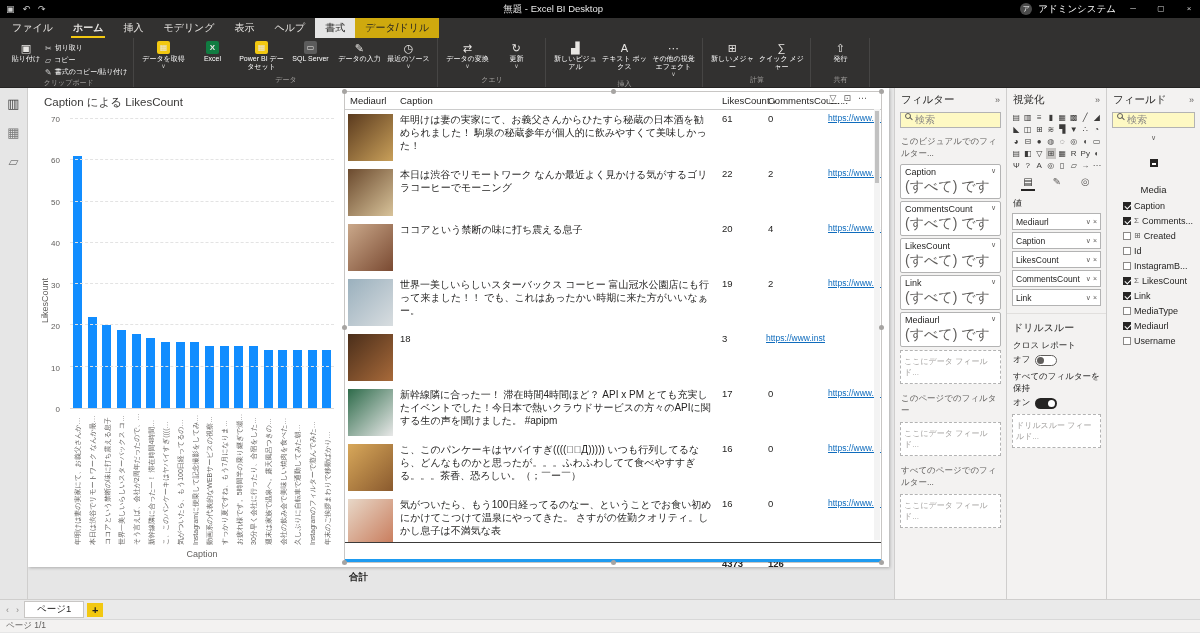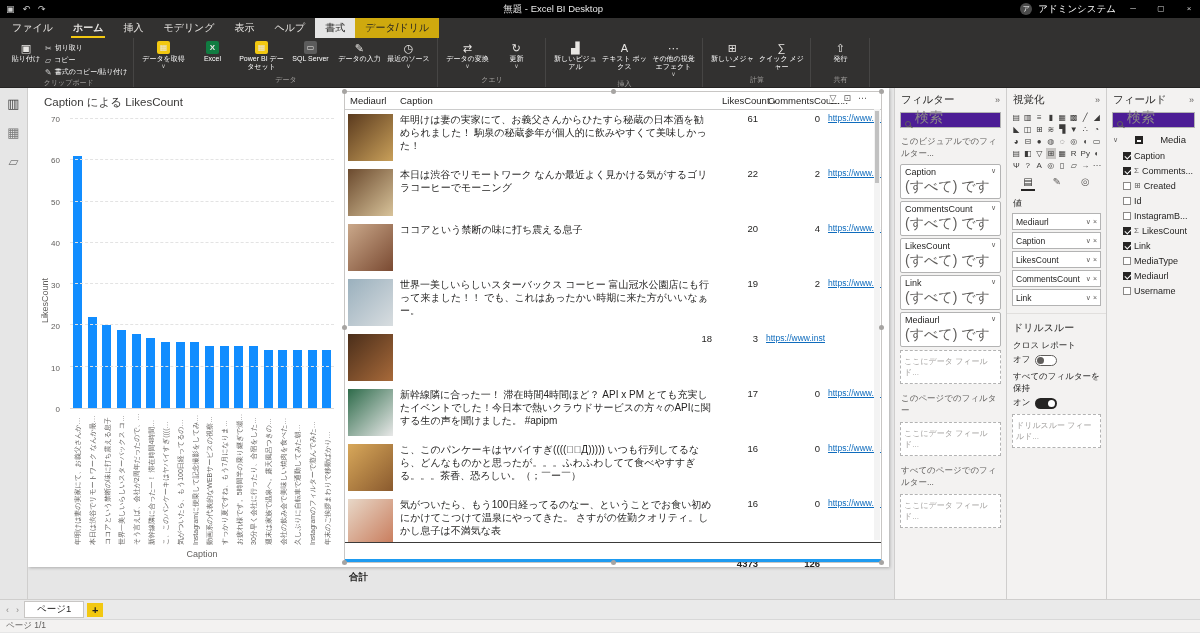--- a/index.html
+++ b/index.html
@@ -70,40 +70,40 @@
   .tgrid{display:grid;grid-template-columns:50px 1fr 46px 62px 56px;}
   .th{padding:3px 5px;font-size:9.5px;color:#252423;}
   .th.r{text-align:right;}
   .thead{border-bottom:1px solid #cccccc;}
   .sortic{font-size:6px;color:#605e5c;margin-left:2px;}
   .tbody{flex:1;overflow:hidden;}
   .trow{display:grid;grid-template-columns:50px 1fr 46px 62px 56px;height:55px;overflow:hidden;}
   .thumbwrap{padding:4px 0 0 3px;}
   .thumb{width:45px;height:47px;}
   .cap{font-size:10px;line-height:1.3;padding:3px 5px;overflow:hidden;color:#252423;}
-  .num{font-size:9.5px;padding:3px 5px;text-align:right;}
+  .num{font-size:9.5px;padding:3px 5px;text-align:left;}
   .linkcell{font-size:8.5px;padding:3px 3px;color:#0f6cbd;text-decoration:underline;overflow:hidden;white-space:nowrap;}
   .total-row{display:grid;grid-template-columns:50px 1fr 46px 62px 56px;border-top:1px solid #3b3a39;font-weight:bold;height:17px;align-items:center;font-size:9.5px;background:#fff;}
   .total-label{padding:0 4px;margin-top:28px;}
   .hscroll{height:3px;background:#1e9bf0;}
   .vscroll{position:absolute;top:17px;right:1px;bottom:22px;width:6px;background:#f3f3f3;z-index:2;}
   .vthumb{width:4px;height:72px;background:#c1c1c1;margin:2px auto 0;}
   .handle{position:absolute;width:5px;height:5px;border-radius:50%;background:#a6a4a2;z-index:4;}
   .h-nw{left:-3px;top:-3px}.h-n{left:50%;top:-3px;margin-left:-2px}.h-ne{right:-3px;top:-3px}
   .h-e{right:-3px;top:50%;margin-top:-2px}.h-se{right:-3px;bottom:-3px}.h-s{left:50%;bottom:-3px;margin-left:-2px}
   .h-sw{left:-3px;bottom:-3px}.h-w{left:-3px;top:50%;margin-top:-2px}
 
   
   .pane{background:#f3f2f1;border-left:1px solid #cfcecd;display:flex;flex-direction:column;font-size:9px;overflow:hidden;}
   .pane.filters{width:112px;}
   .pane.viz{width:100px;}
   .pane.fields{width:94px;}
   .pane-header{display:flex;justify-content:space-between;align-items:center;padding:5px 6px 3px;font-size:10.5px;color:#252423;}
   .collapse{color:#605e5c;font-size:9px;}
-  .searchbox{margin:2px 5px;background:#4c1d95;border:1px solid #b3b3b3;height:16px;display:flex;align-items:flex-end;padding:0 4px;gap:4px;color:#8a8886;font-size:14px;flex:none;}
+  .searchbox{margin:2px 5px;background:#fef9c3;border:1px solid #b3b3b3;height:16px;display:flex;align-items:flex-start;padding:0 4px;gap:4px;color:#8a8886;font-size:10px;flex:none;}
   .search-ic{width:6px;height:6px;border:1px solid #605e5c;border-radius:50%;position:relative;flex:none;}
   .search-ic::after{content:'';position:absolute;width:4px;height:1px;background:#605e5c;transform:rotate(45deg);right:-3px;bottom:-1px;}
   .fsection-title{padding:6px 6px 2px;color:#605e5c;font-size:8.5px;}
   .fcard{background:#fff;border:1px solid #b3b3b3;border-radius:2px;margin:2px 5px;padding:2px 4px;flex:none;}
   .fcard .fname{display:flex;justify-content:space-between;font-size:9px;color:#252423;}
   .fcard .fval{color:#605e5c;font-size:14px;margin-top:1px;}
   .fcard .chev2{color:#605e5c;font-size:7px;}
   .droparea{background:#fff;border:1px dashed #b3b3b3;margin:3px 5px;padding:5px 3px;color:#a19f9d;font-size:8px;flex:none;}
 
   .viz-grid{display:grid;grid-template-columns:repeat(8,1fr);gap:1px;padding:2px 4px;}
@@ -118,21 +118,21 @@
   .well .wic{color:#605e5c;font-size:7px;}
   .dt-header{padding:7px 6px 2px;font-size:10px;color:#252423;border-top:1px solid #e1dfdd;margin-top:5px;}
   .dt-label{padding:3px 6px 1px;color:#252423;font-size:8.5px;}
   .toggle-row{display:flex;align-items:center;gap:5px;padding:1px 6px 2px;color:#252423;font-size:8.5px;}
   .toggle{width:22px;height:11px;border-radius:6px;position:relative;flex:none;}
   .toggle.off{border:1px solid #605e5c;background:#fff;}
   .toggle.off .knob{position:absolute;left:1px;top:1px;width:7px;height:7px;border-radius:50%;background:#605e5c;}
   .toggle.on{background:#252423;}
   .toggle.on .knob{position:absolute;right:2px;top:2px;width:7px;height:7px;border-radius:50%;background:#fff;}
 
-  .ftable-row{display:flex;align-items:center;gap:17px;padding:4px 6px 3px;font-size:9.5px;color:#252423;}
+  .ftable-row{display:flex;align-items:center;gap:17px;padding:4px 6px 3px;font-size:9.5px;color:#252423;flex-direction:column;}
   .fexp{color:#605e5c;font-size:7px;}
   .fitem{display:flex;align-items:center;gap:3px;padding:2.5px 4px 2.5px 16px;font-size:9px;color:#252423;}
   .cb{width:8px;height:8px;border:1px solid #8a8886;background:#fff;flex:none;position:relative;}
   .cb.checked{background:#252423;border-color:#252423;}
   .cb.checked::after{content:'';position:absolute;left:1.5px;top:0.5px;width:3px;height:5px;border:solid #fff;border-width:0 1.5px 1.5px 0;transform:rotate(45deg);}
   .cb.partial{background:#252423;border-color:#252423;}
   .cb.partial::after{content:'';position:absolute;left:1px;top:3px;width:4px;height:2px;background:#fff;}
   .sigma{color:#605e5c;font-size:8px;flex:none;}
   .fname2{overflow:hidden;white-space:nowrap;text-overflow:ellipsis;}
 

